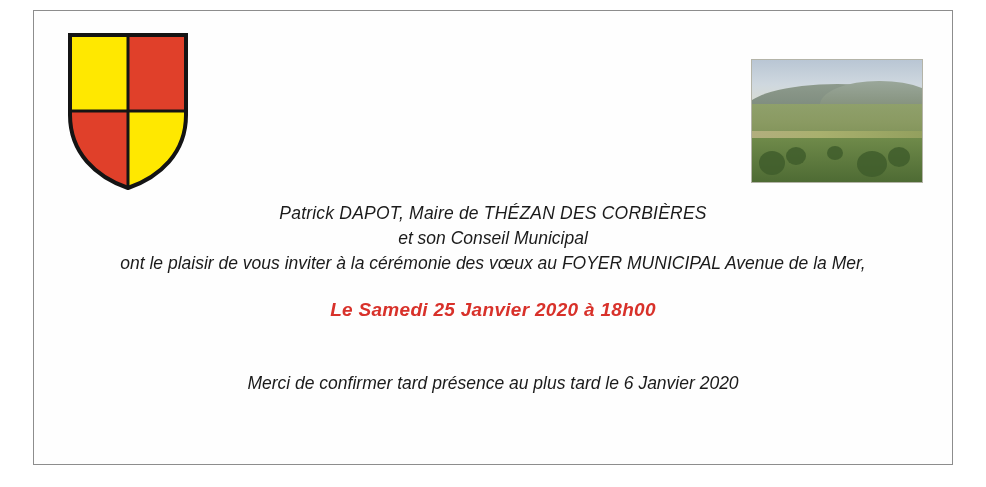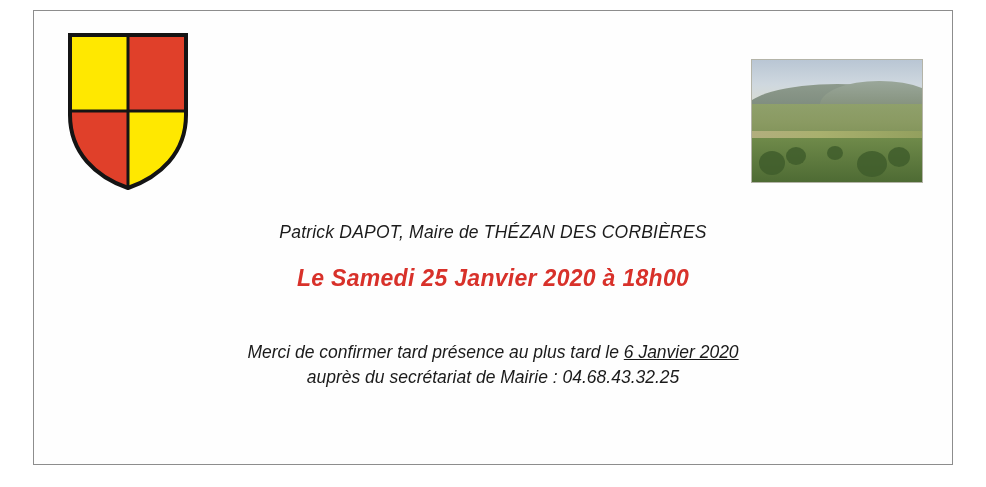--- a/index.html
+++ b/index.html
@@ -96,43 +96,42 @@
     transform: skewX(-9deg);
     opacity: .8;
   }
   
   #text-block {
     position: absolute;
     left: 0;
     right: 0;
     top: 190px;
     text-align: center;
-    margin-top: 19px;
   }
   .line {
     font-family: "Liberation Sans", sans-serif;
     font-style: italic;
     color: #1b1b1b;
     font-size: 17.5px;
     line-height: 25px;
     white-space: nowrap;
   }
   .l1 { letter-spacing: .2px; }
   .l3 { font-size: 17.5px; }
   .highlight {
     color: #d8312a;
     font-weight: bold;
     font-style: italic;
-    font-size: 23px;
+    font-size: 19px;
     margin-top: 21px;
     letter-spacing: .3px;
   }
   .spacer-a { height: 22px; }
   .spacer-b { height: 27px; }
-  .underline { text-decoration: underline; }
+  .underline { }
 </style>
 </head>
 <body>
 
 <div id="card">
 
   <div id="crest">
     <svg viewBox="0 0 128 165" width="128" height="165" aria-hidden="true">
       <defs>
         <clipPath id="shieldClip">
@@ -161,23 +160,24 @@
     <div class="fore"></div>
     <div class="tree" style="left:4%;bottom:6%;width:26px;height:24px;"></div>
     <div class="tree" style="left:20%;bottom:14%;width:20px;height:18px;"></div>
     <div class="tree" style="left:62%;bottom:4%;width:30px;height:26px;"></div>
     <div class="tree" style="left:80%;bottom:12%;width:22px;height:20px;"></div>
     <div class="tree" style="left:44%;bottom:18%;width:16px;height:14px;"></div>
   </div>
 
   <div id="text-block">
     <div class="line l1">Patrick DAPOT, Maire de THÉZAN DES CORBIÈRES</div>
+    <div class="line">et son Conseil Municipal</div>
+    <div class="line l3">ont le plaisir de vous inviter à la cérémonie des vœux au FOYER MUNICIPAL Avenue de la Mer,</div>
 
     <div class="line highlight">Le Samedi 25 Janvier 2020 à 18h00</div>
 
     <div class="spacer-a"></div>
 
     <div class="spacer-b"></div>
     <div class="line"><span>Merci de confirmer tard présence au plus tard le </span><span class="underline">6 Janvier 2020</span></div>
-    <div class="line">auprès du secrétariat de Mairie : 04.68.43.32.25</div>
   </div>
 
 </div>
 
 </body></html>

